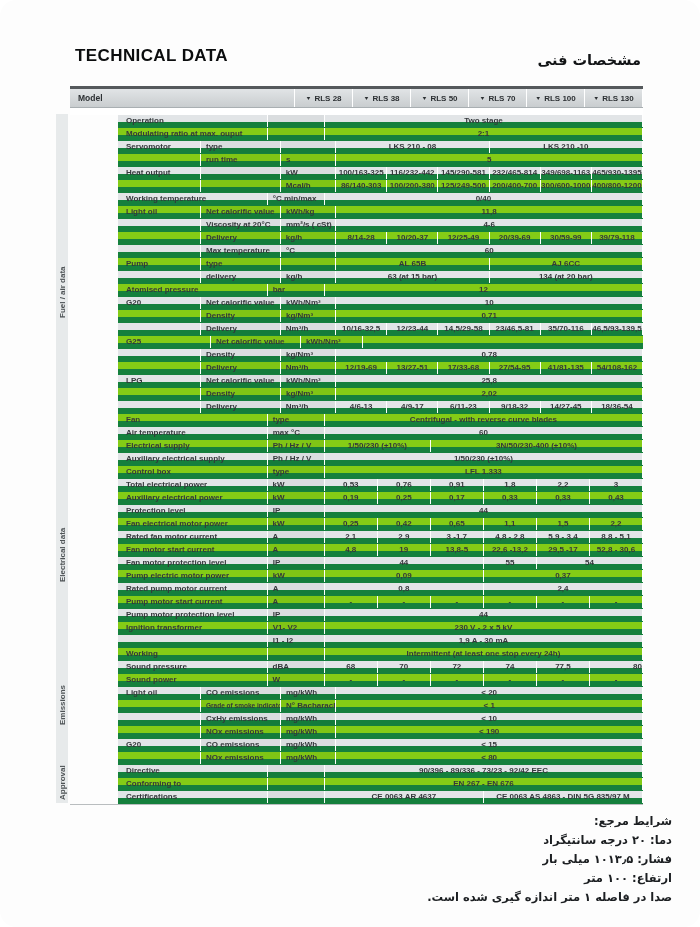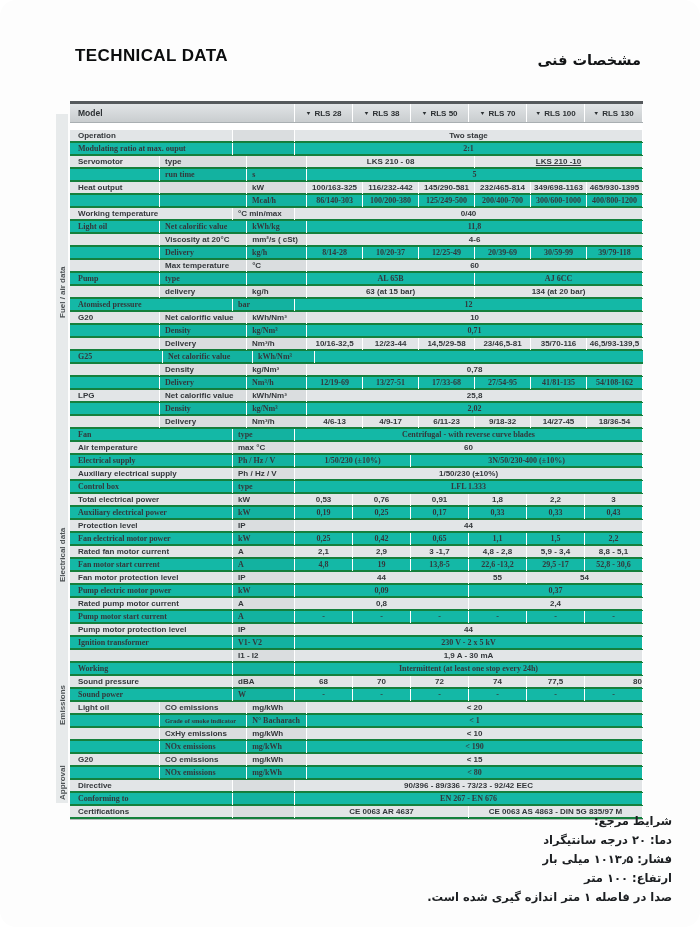--- a/index.html
+++ b/index.html
@@ -19,43 +19,43 @@
   }
 
   .table-wrap{position:absolute;left:56px;top:86px;width:587px;}
   .side-strip{position:absolute;left:0;top:28px;width:12px;height:689px;background:#e7eaeb;}
   .side-label{
     position:absolute;left:0;width:12px;height:90px;
     display:flex;align-items:center;justify-content:center;
     writing-mode:vertical-rl;transform:rotate(180deg);
     font-size:8px;font-weight:bold;color:#4e5356;white-space:nowrap;
   }
-  .table-main{position:absolute;left:14px;top:15px;width:573px;}
+  .table-main{position:absolute;left:14px;top:0;width:573px;}
 
   .model-row{
     display:flex;height:18px;box-sizing:content-box;
     background:linear-gradient(180deg,#e1e4e6 0%,#c9cdcf 100%);
     border-top:3px solid #55595c;border-bottom:1px solid #a9afb2;
   }
   .model-label{
     width:225px;box-sizing:border-box;padding-left:8px;font-size:8.5px;font-weight:bold;
     line-height:18px;border-right:1px solid #fff;color:#2c3033;
   }
   .mcell{
     width:58px;box-sizing:border-box;border-right:1px solid #fff;
     display:flex;align-items:center;justify-content:center;gap:3px;
     font-size:8px;font-weight:bold;color:#2c3033;white-space:nowrap;
   }
   .tri{font-size:6px;line-height:6px;transform:scaleY(.85);}
   .model-gap{height:7px;background:#ffffff;}
 
   .tbody{border-bottom:1px solid #b9bdbf;}
-  .trow{display:flex;height:13px;box-sizing:border-box;border-bottom:2px solid #15803d;}
+  .trow{display:flex;height:13px;box-sizing:border-box;border-bottom:6px solid #15803d;margin-left:48px;}
   .shade-a{background:#e2e5e7;}
-  .shade-b{background:#14b8a6;font-family:Liberation Serif, serif;}
+  .shade-b{background:#84cc16;}
   .cell{
     box-sizing:border-box;border-right:1px solid #ffffff;height:12px;line-height:12px;
     font-size:8px;font-weight:bold;color:#34383b;overflow:hidden;white-space:nowrap;
   }
   .c-label{width:93px;padding-left:8px;}
   .c-wide{width:163px;}
   .c-sub{width:90px;padding-left:5px;background:rgba(0,0,0,0.03);}
   .c-unit{width:62px;padding-left:5px;background:rgba(0,0,0,0.03);}
   .c-val{text-align:center;}
   .c-small{font-size:6.5px;}
@@ -118,21 +118,21 @@
           <div class="trow shade-b">
             <div class="cell c-label c-wide">Modulating ratio at max. ouput</div>
             <div class="cell c-unit"></div>
             <div class="cell c-val" style="width: 348px;">2:1</div>
           </div>
           <div class="trow shade-a">
             <div class="cell c-label">Servomotor</div>
             <div class="cell c-sub">type</div>
             <div class="cell c-unit"></div>
             <div class="cell c-val" style="width: 174px;">LKS 210 - 08</div>
-            <div class="cell c-val" style="width: 174px; text-decoration: underline;">LKS 210 -10</div>
+            <div class="cell c-val" style="width: 174px;">LKS 210 -10</div>
           </div>
           <div class="trow shade-b">
             <div class="cell c-label"></div>
             <div class="cell c-sub">run time</div>
             <div class="cell c-unit">s</div>
             <div class="cell c-val" style="width: 348px;">5</div>
           </div>
           <div class="trow shade-a">
             <div class="cell c-label">Heat output</div>
             <div class="cell c-sub"></div>

